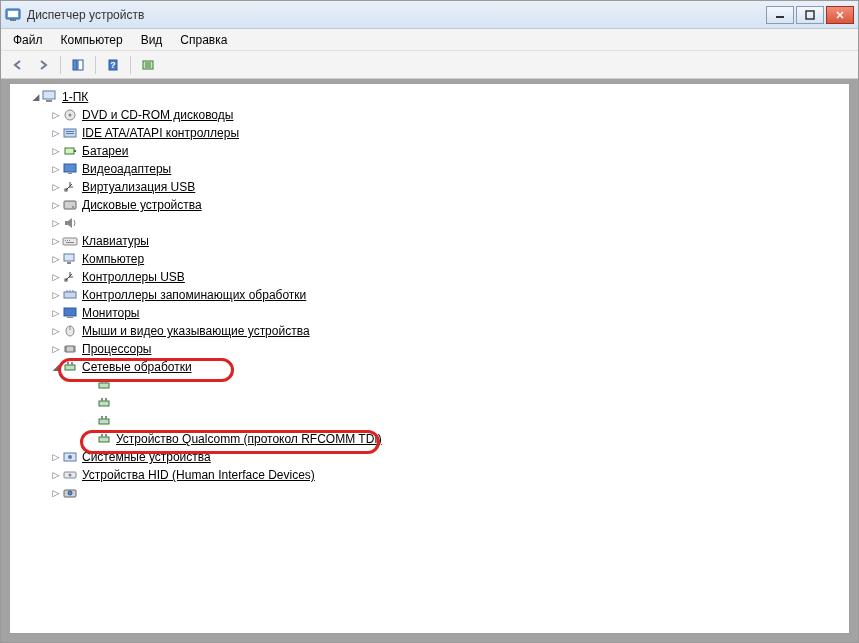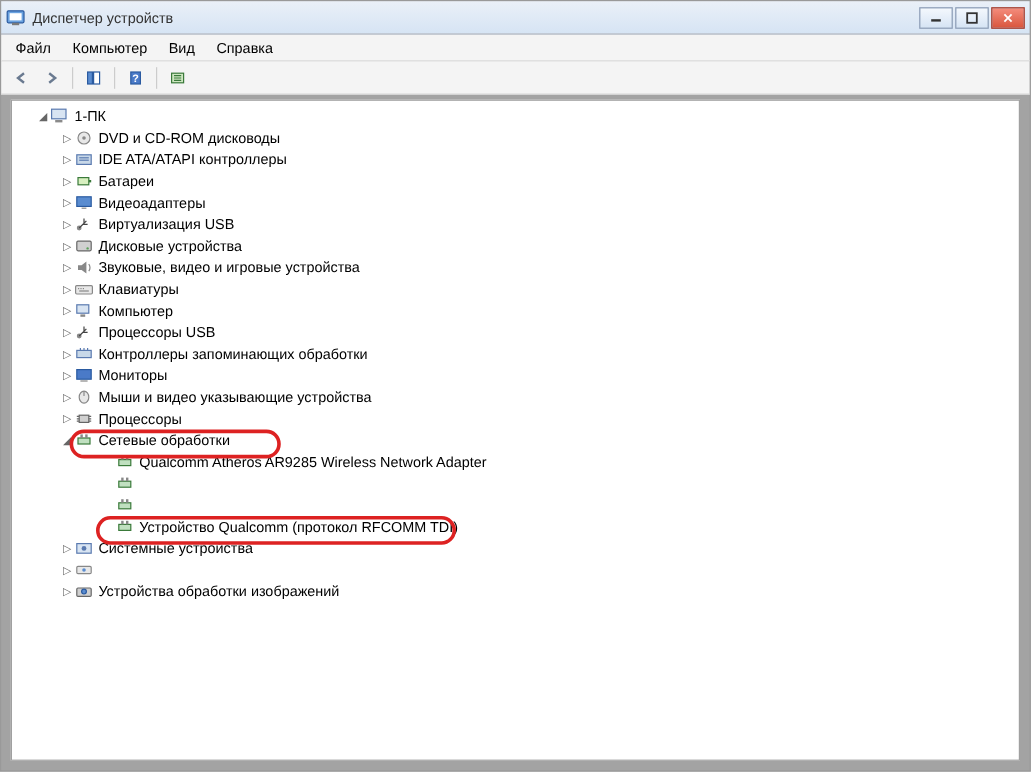--- a/index.html
+++ b/index.html
@@ -13,21 +13,21 @@
 .win-btn.close { background: linear-gradient(#f48c7c, #d9563e); border-color: #a03020; color: #fff; }
 .menubar { height: 22px; background: #f4f4f4; display: flex; align-items: center; padding: 0 4px; border-bottom: 1px solid #e0e0e0; gap: 2px; }
 .menu-item { padding: 2px 8px; cursor: default; }
 .toolbar { height: 28px; background: #f4f4f4; display: flex; align-items: center; padding: 0 6px; border-bottom: 1px solid #d0d0d0; gap: 3px; }
 .tool-btn { width: 22px; height: 22px; border: 1px solid transparent; display: flex; align-items: center; justify-content: center; }
 .tool-sep { width: 1px; height: 18px; background: #ccc; margin: 0 3px; }
 .tree-area { position: absolute; top: 82px; left: 8px; right: 8px; bottom: 8px; border: 1px solid #a0a0a0; background: #fff; overflow: auto; padding: 4px 0; }
 .tree-row { display: flex; align-items: center; height: 18px; white-space: nowrap; position: relative; }
 .expander { width: 12px; text-align: center; font-size: 9px; color: #666; cursor: default; }
 .node-icon { width: 16px; height: 14px; margin-right: 4px; display: inline-block; }
-.tree-label { cursor: default; }
+.tree-label { cursor: default; text-decoration: underline; }
 .d0 { padding-left: 20px; }
 .d1 { padding-left: 40px; }
 .d2 { padding-left: 74px; }
 .highlight-red { position: absolute; border: 3px solid #d22; border-radius: 14px; pointer-events: none; }
 svg { display: block; }
 </style>
 </head>
 <body>
 
 <div class="window">
@@ -175,21 +175,20 @@
           <span class="tree-label">Дисковые устройства</span>
         </div>
         <div class="tree-row d1">
           <span class="expander">▷</span>
           <span class="node-icon">
             <svg width="16" height="14" viewBox="0 0 16 14">
               <path d="M3 5 L6 5 L10 2 L10 12 L6 9 L3 9 Z" fill="#888"></path>
               <path d="M12 4 Q14 7 12 10" fill="none" stroke="#888"></path>
             </svg>
           </span>
-          <span class="tree-label">Звуковые, видео и игровые устройства</span>
         </div>
         <div class="tree-row d1">
           <span class="expander">▷</span>
           <span class="node-icon">
             <svg width="16" height="14" viewBox="0 0 16 14">
               <rect x="1" y="4" width="14" height="7" rx="1" fill="#e8e8e8" stroke="#888"></rect>
               <rect x="3" y="6" width="1" height="1" fill="#888"></rect>
               <rect x="5" y="6" width="1" height="1" fill="#888"></rect>
               <rect x="7" y="6" width="1" height="1" fill="#888"></rect>
               <rect x="4" y="8" width="8" height="1" fill="#888"></rect>
@@ -208,21 +207,21 @@
           <span class="tree-label">Компьютер</span>
         </div>
         <div class="tree-row d1">
           <span class="expander">▷</span>
           <span class="node-icon">
             <svg width="16" height="14" viewBox="0 0 16 14">
               <circle cx="4" cy="10" r="2" fill="#888"></circle>
               <path d="M4 10 L10 4 M7 7 L11 7 M8 6 L8 2" stroke="#444" fill="none"></path>
             </svg>
           </span>
-          <span class="tree-label">Процессоры USB</span>
+          <span class="tree-label">Контроллеры USB</span>
         </div>
         <div class="tree-row d1">
           <span class="expander">▷</span>
           <span class="node-icon">
             <svg width="16" height="14" viewBox="0 0 16 14">
               <rect x="2" y="4" width="12" height="6" fill="#c8d8e8" stroke="#5a7ab0"></rect>
               <path d="M5 4 L5 2 M8 4 L8 2 M11 4 L11 2" stroke="#5a7ab0"></path>
             </svg>
           </span>
           <span class="tree-label">Контроллеры запоминающих обработки</span>
@@ -270,21 +269,20 @@
         </div>
         <div class="tree-row d2">
           <span class="expander"></span>
           <span class="node-icon">
             <svg width="16" height="14" viewBox="0 0 16 14">
               <rect x="3" y="5" width="10" height="5" fill="#c0e0c0" stroke="#3a7a3a"></rect>
               <rect x="5" y="2" width="2" height="3" fill="#888"></rect>
               <rect x="9" y="2" width="2" height="3" fill="#888"></rect>
             </svg>
           </span>
-          <span class="tree-label">Qualcomm Atheros AR9285 Wireless Network Adapter</span>
         </div>
         <div class="tree-row d2">
           <span class="expander"></span>
           <span class="node-icon">
             <svg width="16" height="14" viewBox="0 0 16 14">
               <rect x="3" y="5" width="10" height="5" fill="#c0e0c0" stroke="#3a7a3a"></rect>
               <rect x="5" y="2" width="2" height="3" fill="#888"></rect>
               <rect x="9" y="2" width="2" height="3" fill="#888"></rect>
             </svg>
           </span>
@@ -321,28 +319,28 @@
           <span class="tree-label">Системные устройства</span>
         </div>
         <div class="tree-row d1">
           <span class="expander">▷</span>
           <span class="node-icon">
             <svg width="16" height="14" viewBox="0 0 16 14">
               <rect x="2" y="4" width="12" height="6" rx="1" fill="#e8e8e8" stroke="#888"></rect>
               <circle cx="8" cy="7" r="1.5" fill="#5a8cd0"></circle>
             </svg>
           </span>
+          <span class="tree-label">Устройства HID (Human Interface Devices)</span>
         </div>
         <div class="tree-row d1">
           <span class="expander">▷</span>
           <span class="node-icon">
             <svg width="16" height="14" viewBox="0 0 16 14">
               <rect x="2" y="4" width="12" height="7" rx="1" fill="#d0d0d0" stroke="#666"></rect>
               <circle cx="8" cy="7" r="2" fill="#5a8cd0" stroke="#2a5aa0"></circle>
             </svg>
           </span>
-          <span class="tree-label">Устройства обработки изображений</span>
         </div>
       </div>
     <div class="highlight-red" style="left:48px; top:274px; width:176px; height:24px;"></div>
     <div class="highlight-red" style="left:70px; top:346px; width:300px; height:24px;"></div>
   </div>
 </div>
 
 </body></html>

